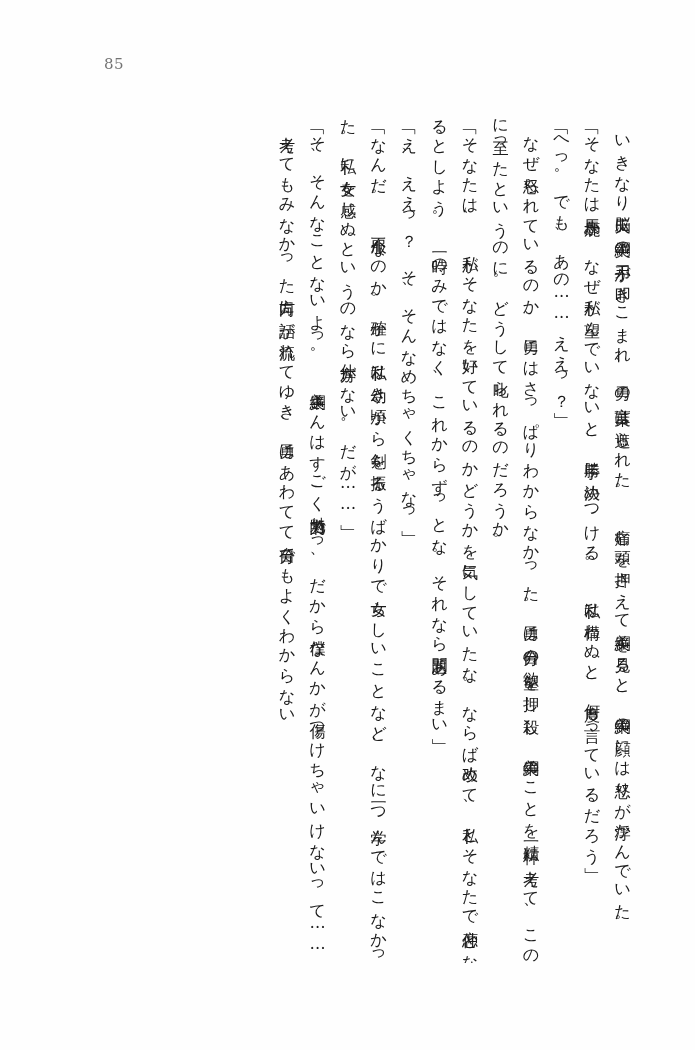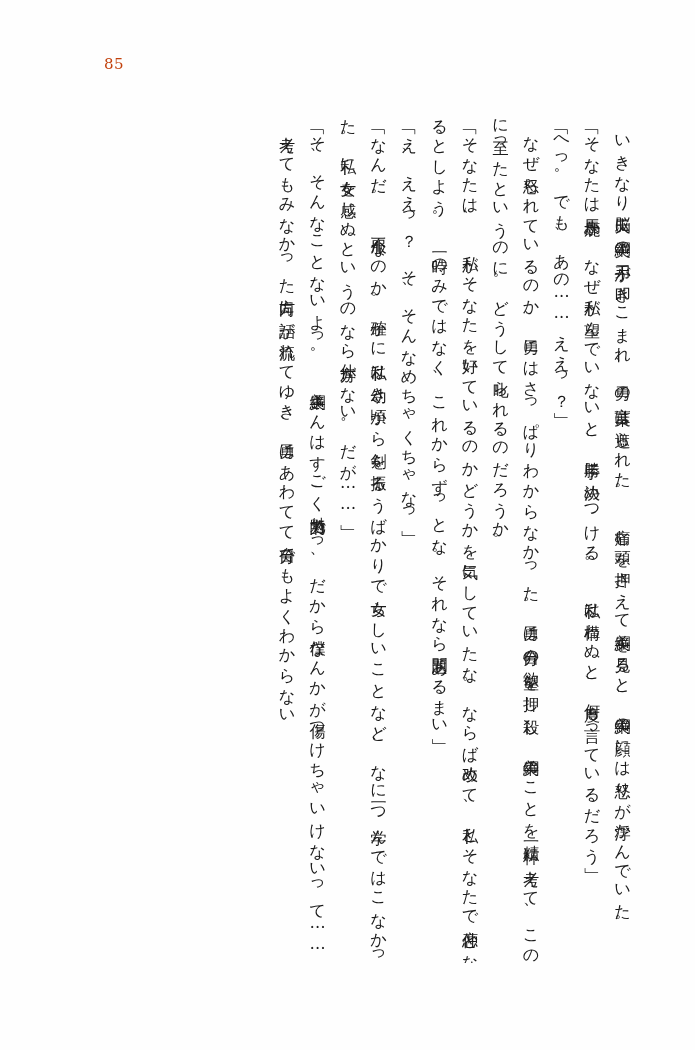--- a/index.html
+++ b/index.html
@@ -20,21 +20,21 @@
     height: 1050px;
     background: #fefefe;
     box-sizing: border-box;
   }
   .page-number {
     position: absolute;
     top: 55px;
     left: 104px;
     font-size: 15px;
     letter-spacing: 0.5px;
-    color: #c2410c;
+    color: #737373;
     font-family: "DejaVu Serif", "Liberation Serif", serif;
   }
   .body-text {
     position: absolute;
     top: 108px;
     left: 62px;
     width: 575px;
     height: 855px;
     writing-mode: vertical-rl;
     text-orientation: upright;

